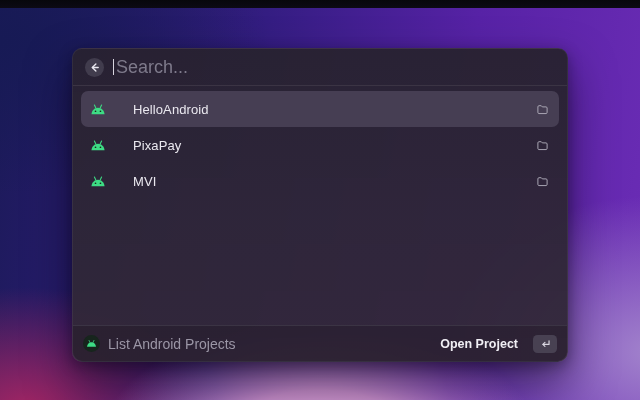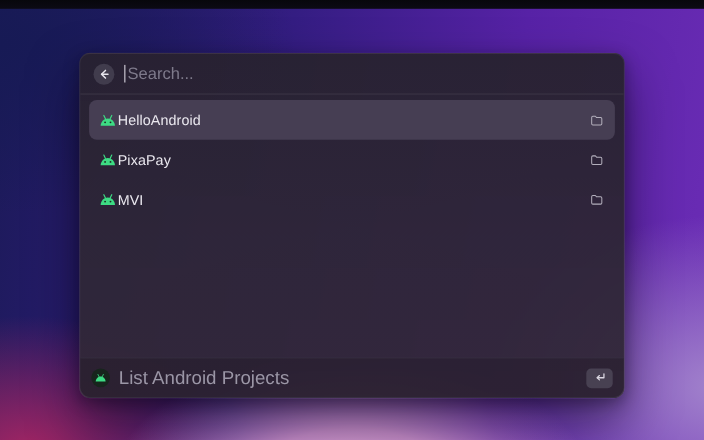--- a/index.html
+++ b/index.html
@@ -38,48 +38,48 @@
     width: 19px; height: 19px; border-radius: 50%;
     background: #413c4d; border: none; cursor: pointer;
     display: flex; align-items: center; justify-content: center; flex: 0 0 19px;
   }
   .back-button svg { display: block; }
   .search-field-wrap { position: relative; flex: 1; display: flex; align-items: center; }
   .caret { width: 1px; height: 16px; background: #d8d5df; margin-right: 2px; }
   .search-input {
     flex: 1; background: transparent; border: none; outline: none;
     font-family: "Liberation Sans", sans-serif;
-    font-size: 15px; color: #eceaf1; caret-color: #eceaf1; padding: 0;
+    font-size: 18px; color: #eceaf1; caret-color: #eceaf1; padding: 0;
   }
   .search-input::placeholder { color: #7e7a8b; opacity: 1; }
 
   .divider { height: 1px; background: #3b3444; flex: 0 0 1px; }
 
   .list { flex: 1; padding: 5px 8px; overflow: hidden; }
   .list-item {
-    height: 31px; display: flex; align-items: center; gap: 0;
+    height: 31px; display: flex; align-items: center; gap: 26px;
     padding: 18px 9px; border-radius: 7px; cursor: pointer;
   }
   .list-item.selected { background: #463e53; }
   .item-icon { width: 17px; height: 14px; flex: 0 0 17px; display: flex; align-items: center; }
   .item-label { font-size: 13px; font-weight: 500; color: #eae8ef; letter-spacing: 0.1px; }
   .item-spacer { flex: 1; }
   .accessory-icon { width: 14px; height: 14px; display: flex; align-items: center; color: #aaa6b4; }
 
   .footer {
     flex: 0 0 36px; height: 36px; border-top: 1px solid #3b3444;
     display: flex; align-items: center; padding: 0 10px; gap: 8px;
     background: rgba(24,19,30,0.28);
     border-radius: 0 0 10px 10px;
   }
   .footer-app-icon {
     width: 17px; height: 17px; border-radius: 50%; background: #17251d;
     display: flex; align-items: center; justify-content: center; flex: 0 0 17px;
   }
-  .footer-command { font-size: 17px; color: #9b96a6; }
+  .footer-command { font-size: 14px; color: #9b96a6; }
   .footer-spacer { flex: 1; }
   .footer-action { font-size: 12.5px; font-weight: 700; color: #f0eef4; cursor: pointer; }
   .keycap {
     width: 24px; height: 18px; margin-left: 7px; border-radius: 4.5px;
     background: #484152; display: flex; align-items: center; justify-content: center;
     cursor: pointer;
   }
 </style>
 </head>
 <body>
@@ -167,20 +167,21 @@
     <div class="footer">
       <span class="footer-app-icon">
         <svg width="11" height="9" viewBox="0 0 24 18" fill="none">
           <path d="M2.2 16.2 C2.5 10.4 6.8 6.2 12 6.2 C17.2 6.2 21.5 10.4 21.8 16.2 Z" fill="#3ddc84"></path>
           <path d="M6.6 2.2 L8.8 6.8" stroke="#3ddc84" stroke-width="1.6" stroke-linecap="round"></path>
           <path d="M17.4 2.2 L15.2 6.8" stroke="#3ddc84" stroke-width="1.6" stroke-linecap="round"></path>
         </svg>
       </span>
       <span class="footer-command">List Android Projects</span>
       <span class="footer-spacer"></span>
+      <span class="footer-action">Open Project</span>
       <span class="keycap">
         <span>
           <svg width="11" height="10" viewBox="0 0 14 12" fill="none">
             <path d="M11.5 2 V6.5 H4" stroke="#d9d6e0" stroke-width="1.5" stroke-linecap="round" stroke-linejoin="round"></path>
             <path d="M6.3 4 L3.6 6.5 L6.3 9" stroke="#d9d6e0" stroke-width="1.5" stroke-linecap="round" stroke-linejoin="round"></path>
           </svg>
         </span>
       </span>
     </div>
 

